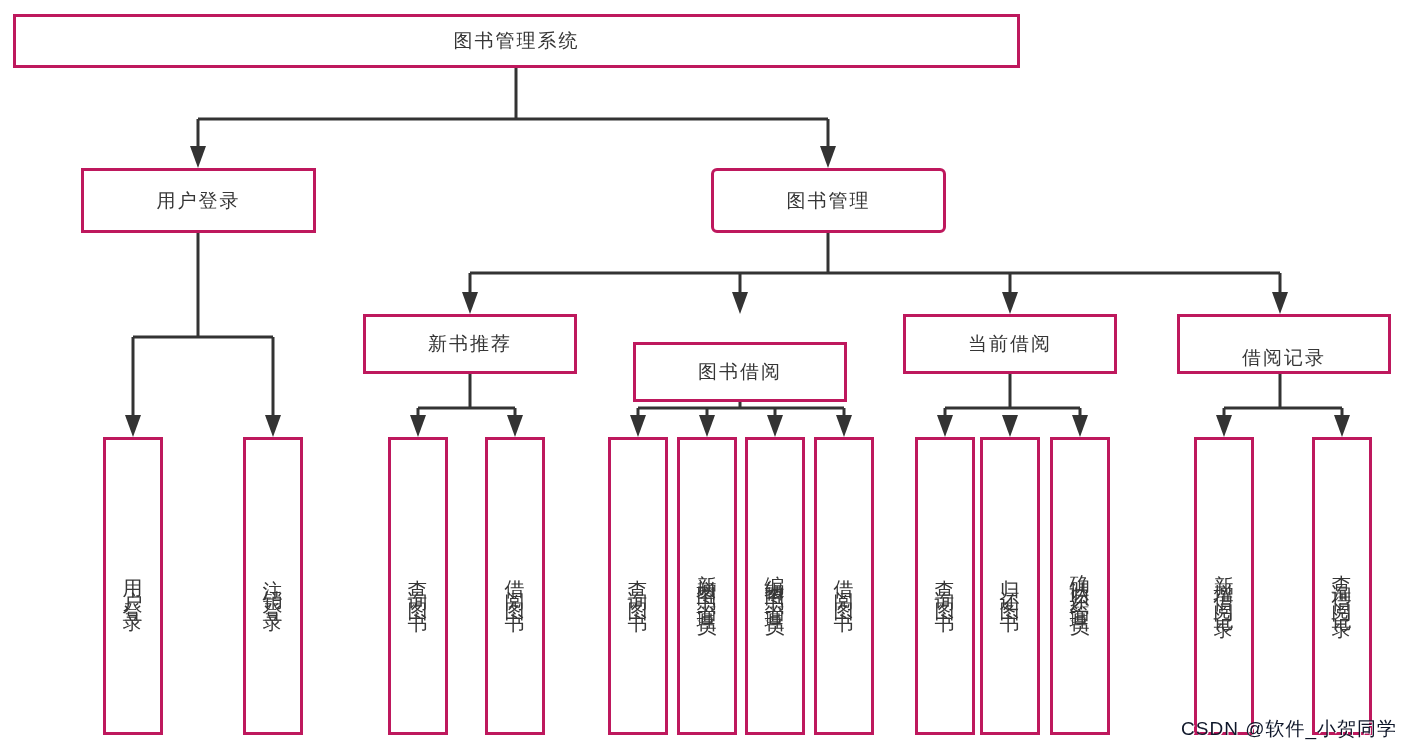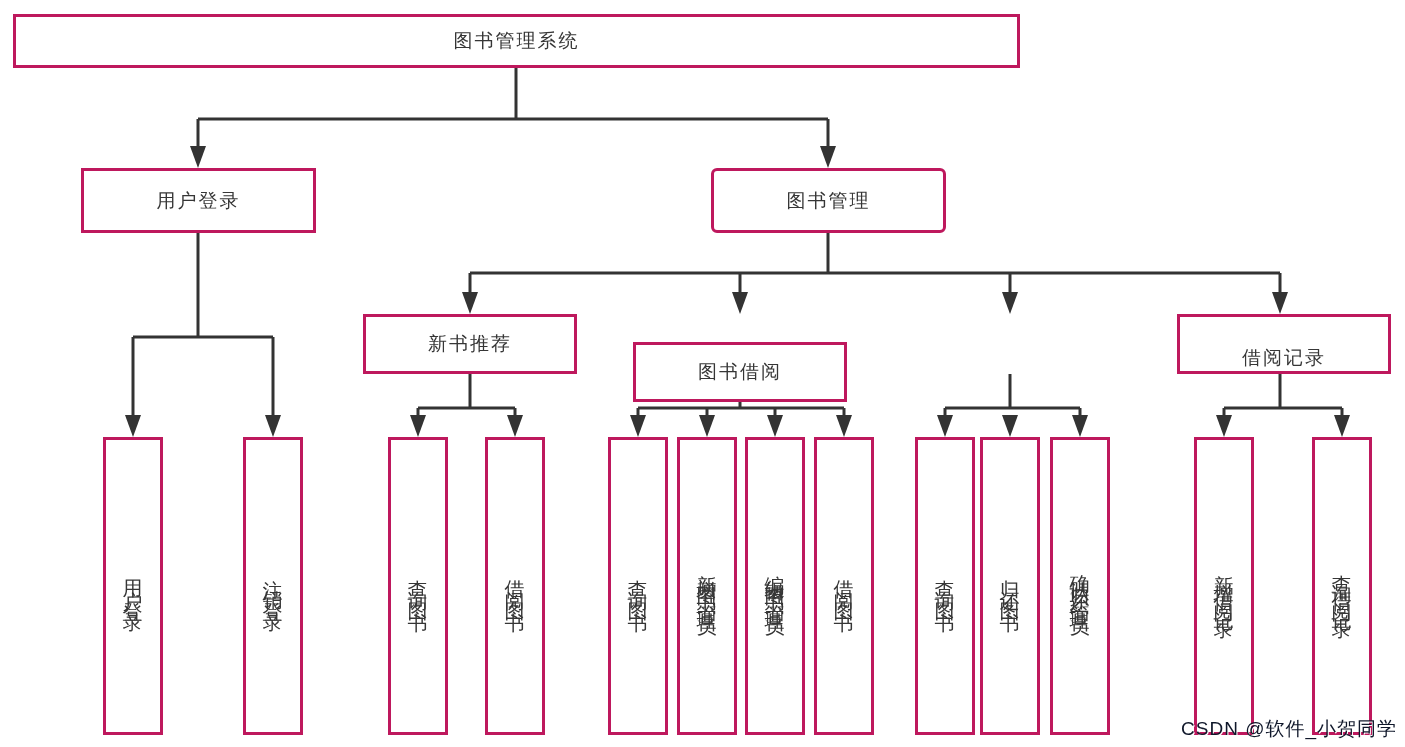--- a/index.html
+++ b/index.html
@@ -142,20 +142,23 @@
   <div class="box lvl2-box" style="left:711px;border-radius:6px;">
     <span class="hlabel">图书管理</span>
   </div>
 
   <div class="box lvl3-box" style="left:363px;">
     <span class="hlabel">新书推荐</span>
   </div>
   <div class="box lvl3-box" style="left:633px;margin-top:28px;">
     <span class="hlabel">图书借阅</span>
   </div>
+  <div class="box lvl3-box" style="left:903px;">
+    <span class="hlabel">当前借阅</span>
+  </div>
   <div class="box lvl3-box" style="left:1177px;align-items:flex-end;">
     <span class="hlabel">借阅记录</span>
   </div>
 
   <div class="box leaf-box" style="left:103px;">
     <span class="vtext">用户登录</span>
   </div>
   <div class="box leaf-box" style="left:243px;">
     <span class="vtext">注销登录</span>
   </div>

